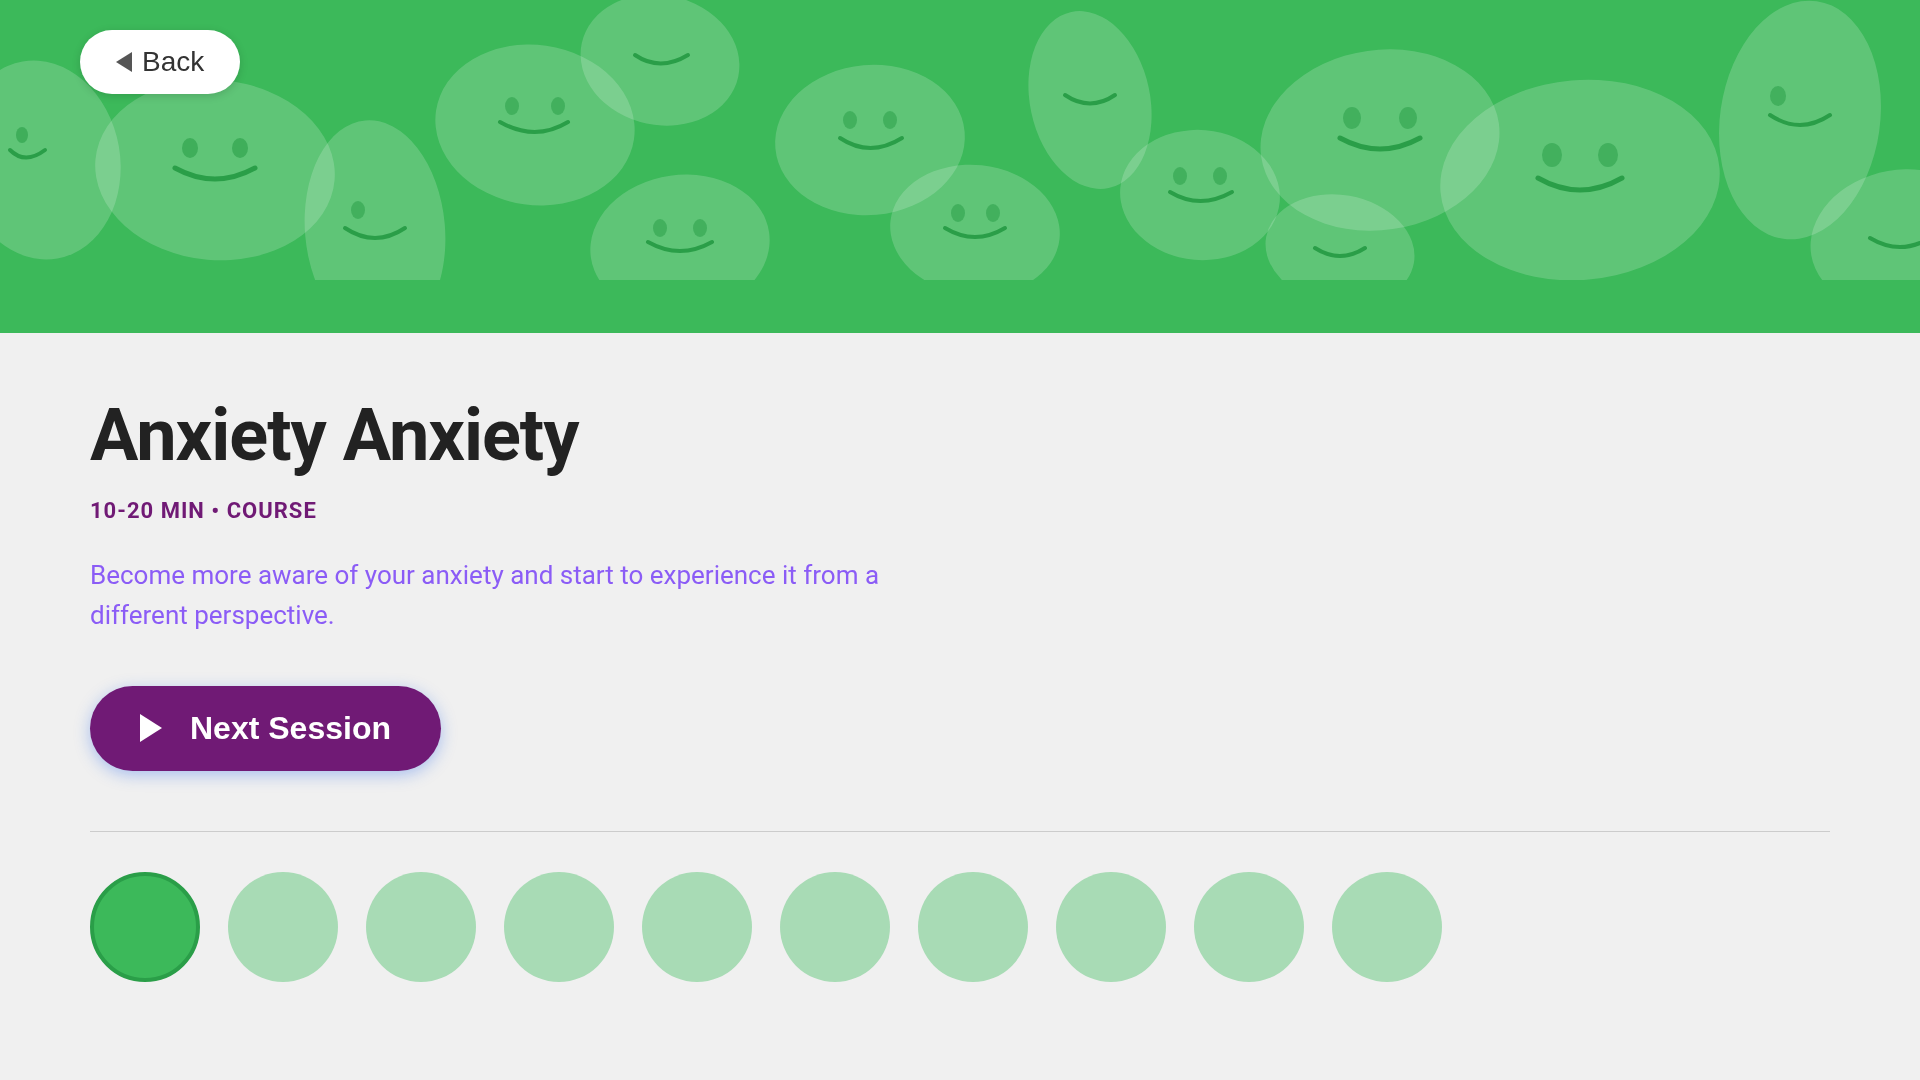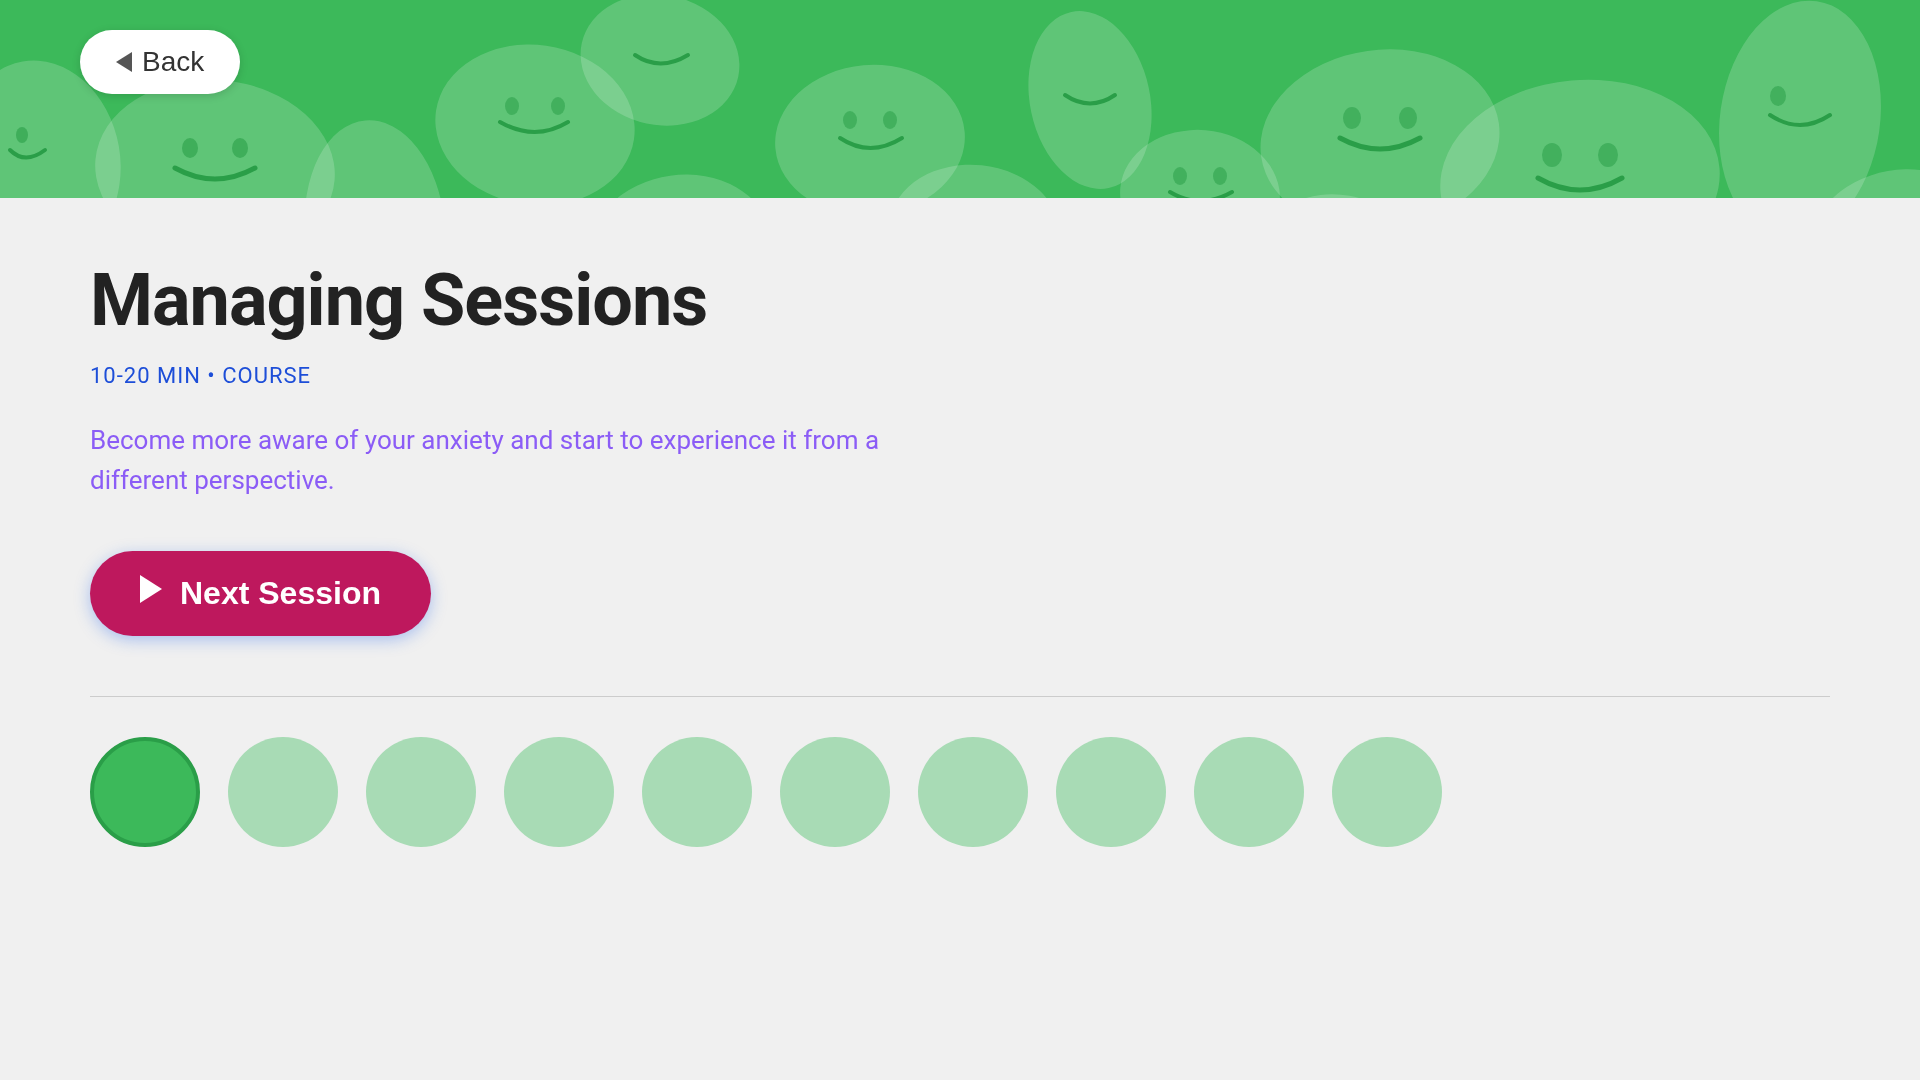--- a/index.html
+++ b/index.html
@@ -12,21 +12,21 @@
       width: 1920px;
       height: 1080px;
       overflow: hidden;
       font-family: -apple-system, BlinkMacSystemFont, 'Segoe UI', Roboto, sans-serif;
       background: #f0f0f0;
     }
 
     
     .hero-banner {
       width: 100%;
-      height: 198px;
+      height: 333px;
       background-color: #3cb95a;
       position: relative;
       overflow: hidden;
     }
 
     
     .back-button {
       position: absolute;
       top: 30px;
       left: 80px;
@@ -62,41 +62,41 @@
     .course-title {
       font-size: 72px;
       font-weight: 700;
       color: #222;
       margin-bottom: 20px;
       letter-spacing: -1px;
     }
 
     .course-meta {
       font-size: 22px;
-      color: #1d4ed8;
-      font-weight: 400;
+      color: #701a75;
+      font-weight: 700;
       letter-spacing: 1px;
       margin-bottom: 32px;
       text-transform: uppercase;
     }
 
     .course-description {
       font-size: 26px;
       color: #8b5cf6;
       line-height: 1.55;
       max-width: 800px;
       margin-bottom: 50px;
     }
 
     
     .next-session-btn {
       display: inline-flex;
-      align-items: flex-start;
-      gap: 18px;
-      background: #be185d;
+      align-items: center;
+      gap: 28px;
+      background: #701a75;
       color: white;
       border: none;
       border-radius: 60px;
       padding: 24px 50px;
       font-size: 32px;
       font-weight: 600;
       cursor: pointer;
       box-shadow: 0 4px 16px rgba(37,99,235,0.35);
     }
 
@@ -228,21 +228,21 @@
     </svg>
   </div>
 
   <button class="back-button">
     <span class="back-arrow"></span>
     <span>Back</span>
   </button>
 </div>
 
 <div class="content">
-  <h1 class="course-title">Managing Sessions</h1>
+  <h1 class="course-title">Anxiety Anxiety</h1>
   <div class="course-meta">10-20 MIN • COURSE</div>
   <p class="course-description">Become more aware of your anxiety and start to experience it from a different perspective.</p>
 
   
   <button class="next-session-btn">
     <span class="play-icon"></span>
     <span>Next Session</span>
   </button>
 
   

